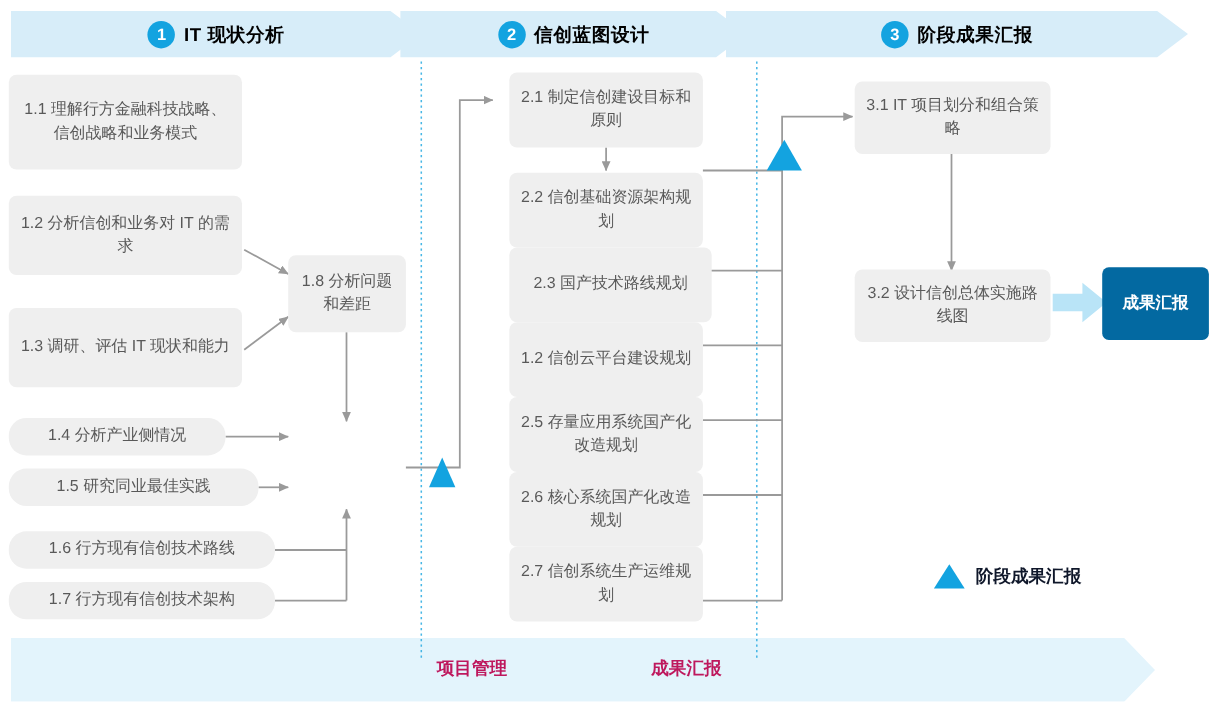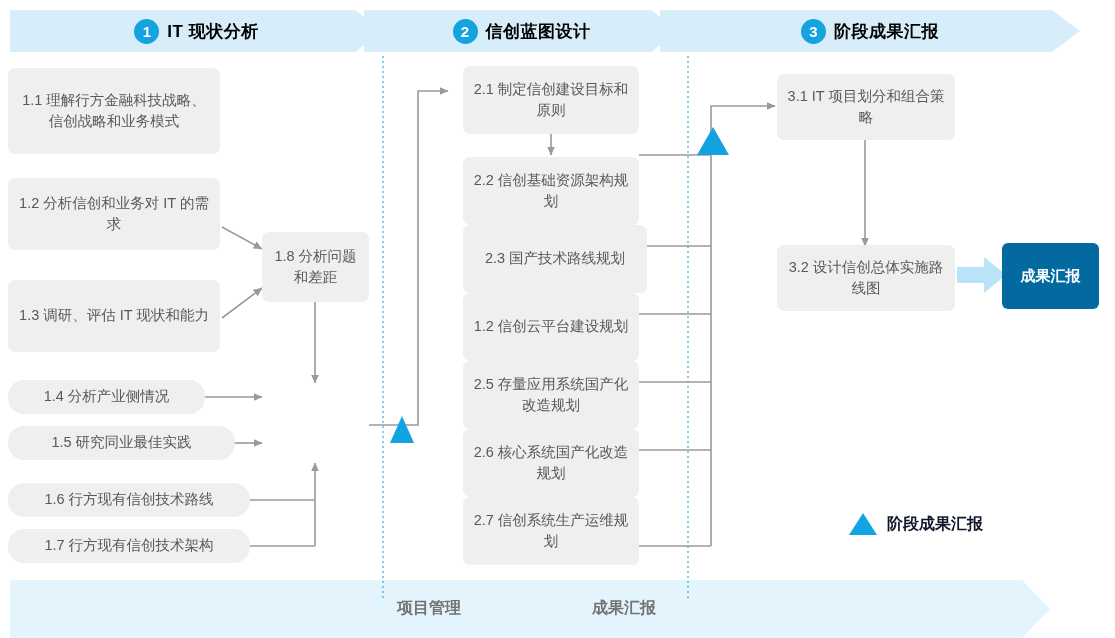--- a/index.html
+++ b/index.html
@@ -91,21 +91,21 @@
   }
   .legend-text{
     color:#0f172a;
     font-size:16px;
     font-weight:bold;
     white-space:nowrap;
   }
   
   .footer-label{
     position:absolute;
-    color:#737373;
+    color:#be185d;
     font-size:16px;
     font-weight:bold;
     white-space:nowrap;
     z-index:6;
   }
 </style>
 </head>
 <body>
 
 <div id="stage">

